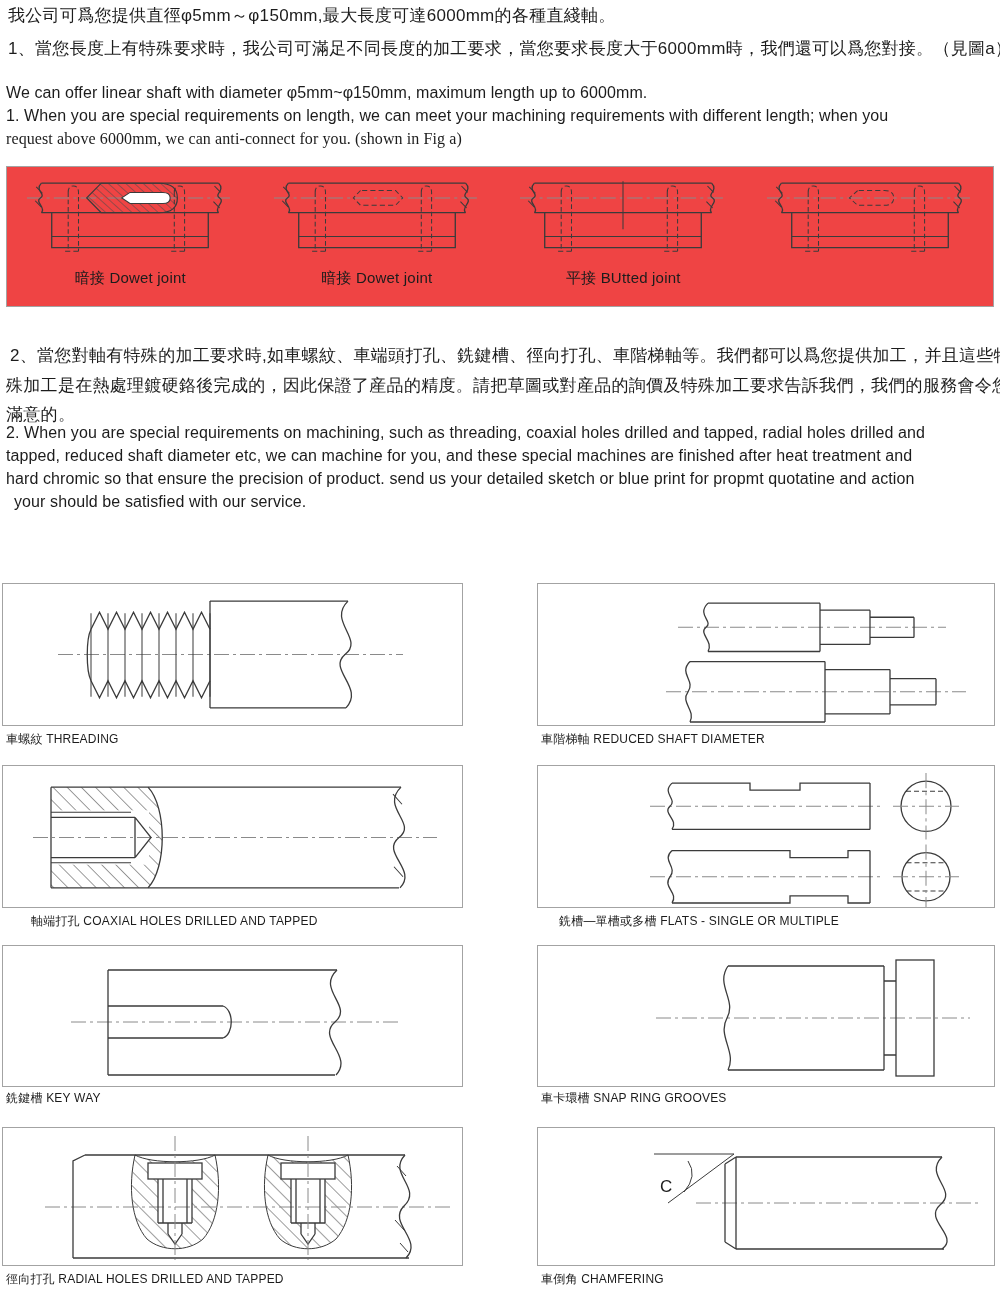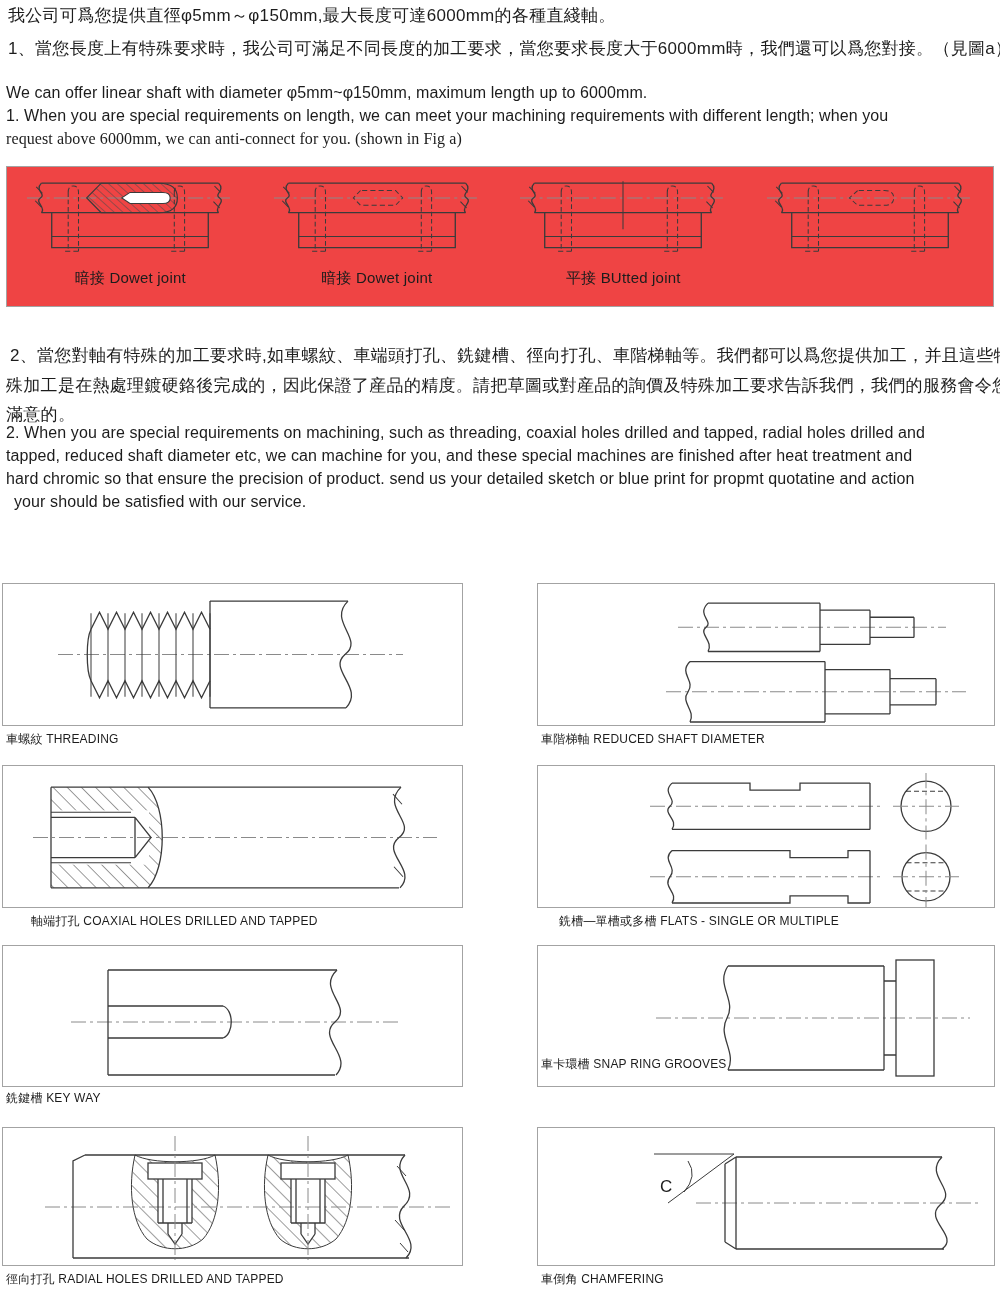--- a/index.html
+++ b/index.html
@@ -203,21 +203,21 @@
   <svg viewBox="0 0 456 140" preserveAspectRatio="none">
     <path class="cl" d="M118,72 H432"></path>
     <path class="ln" d="M190,20 C177,39 199,54 189,72 C179,90 199,106 190,124"></path>
     <path class="ln" d="M190,20 H346 M190,124 H346 M346,20 V124"></path>
     <path class="ln" d="M346,35 H358 M346,109 H358"></path>
     <rect x="358" y="14" width="38" height="116" class="ln"></rect>
   </svg>
 </div>
 
 <div class="plabel" style="left:6px;top:1090px;text-align:right;">銑鍵槽 KEY WAY</div>
-<div class="plabel" style="left:541px;top:1056px;">車卡環槽 SNAP RING GROOVES</div>
+<div class="plabel" style="left:541px;top:1090px;">車卡環槽 SNAP RING GROOVES</div>
 
 <div class="panel" style="left:2px;top:1127px;width:459px;height:137px;">
   <svg viewBox="0 0 459 137" preserveAspectRatio="none">
     <defs>
       <pattern id="ph7" patternUnits="userSpaceOnUse" width="10" height="10" patternTransform="rotate(-45)">
         <line x1="0" y1="0" x2="0" y2="10" stroke="#4a4a4a" stroke-width="1.1"></line>
       </pattern>
     </defs>
     <path d="M132,27 C125,58 128,93 144,111 C159,124 185,124 200,111 C216,93 219,58 212,27 C196,36 148,36 132,27 Z" fill="url(#ph7)" stroke="none"></path>
     <path d="M265,27 C258,58 261,93 277,111 C292,124 318,124 333,111 C349,93 352,58 345,27 C329,36 281,36 265,27 Z" fill="url(#ph7)" stroke="none"></path>

